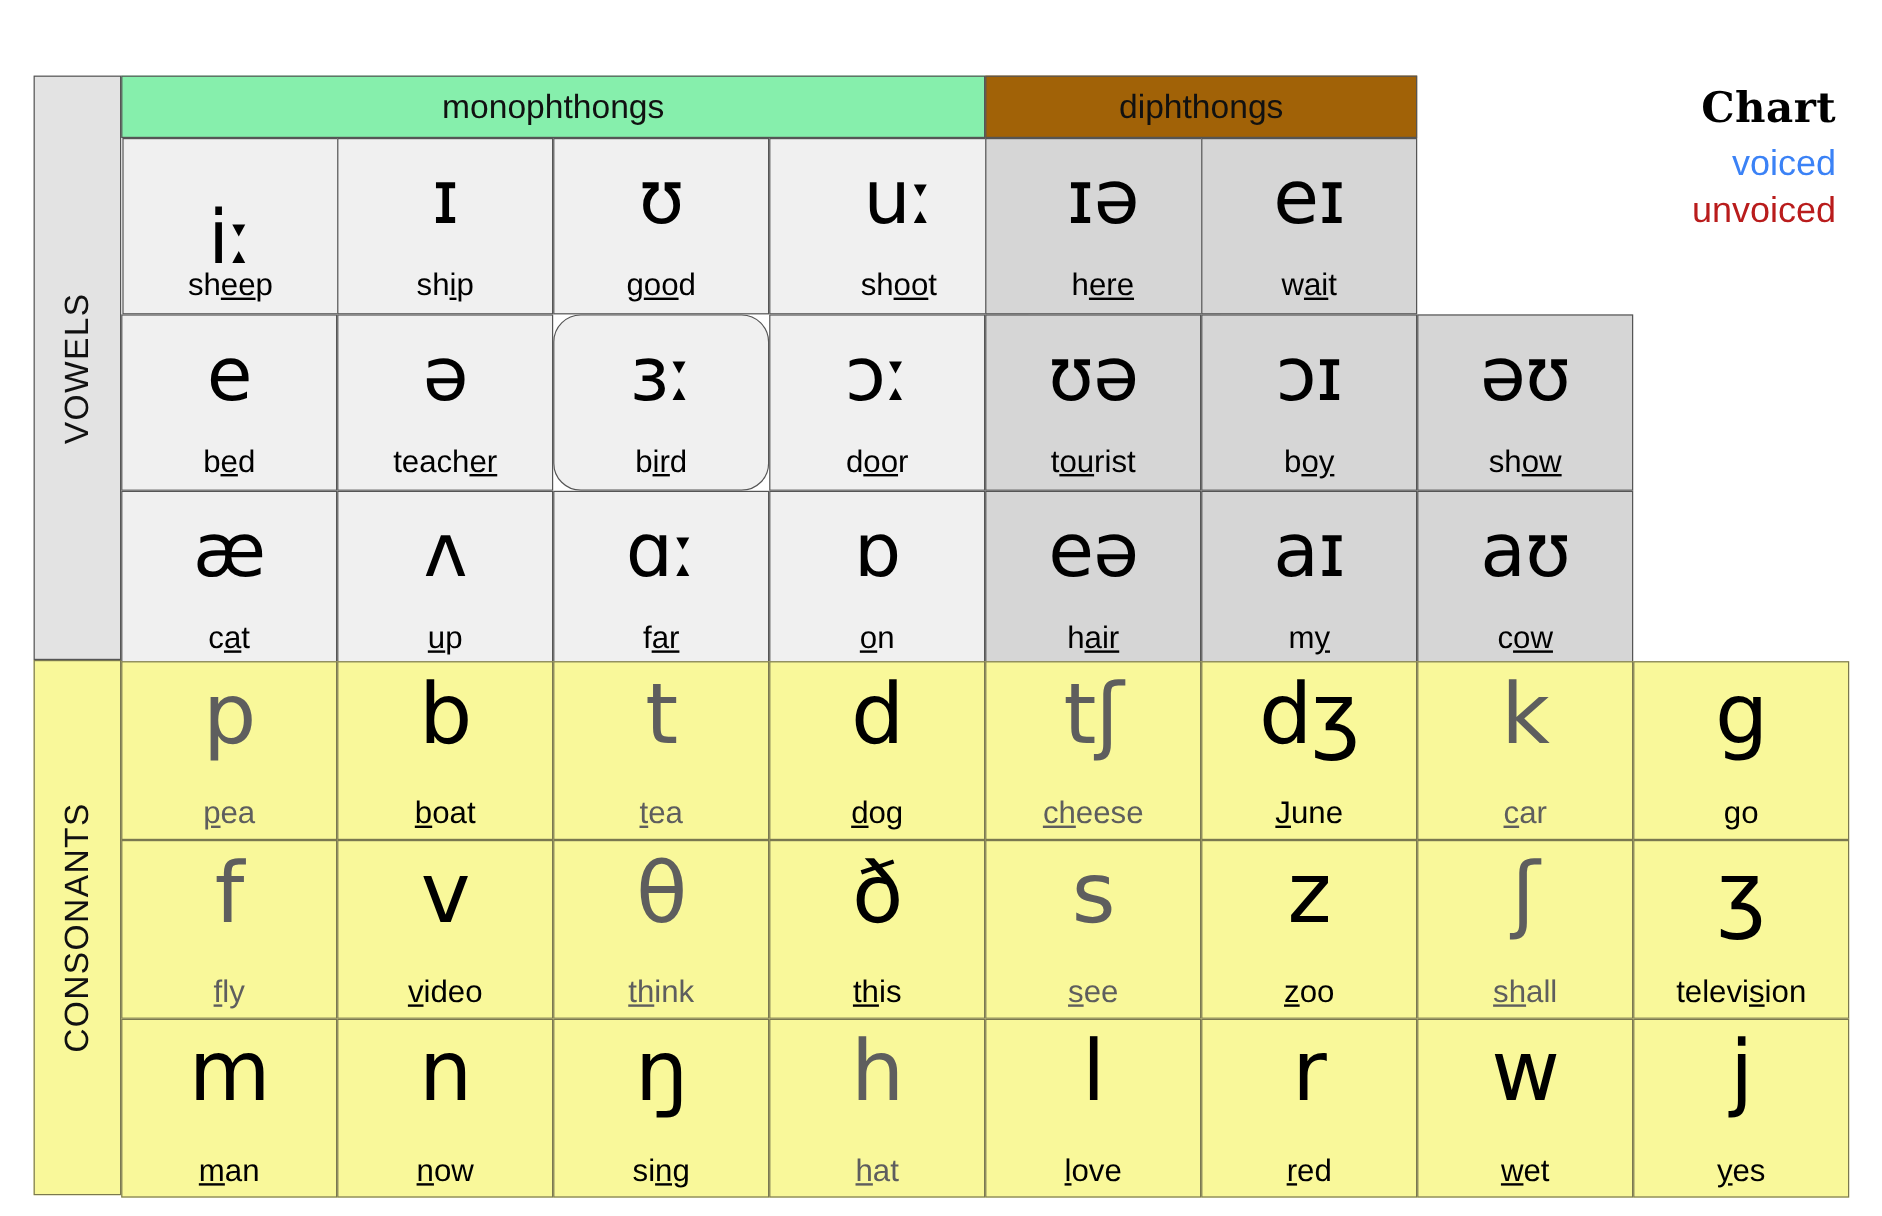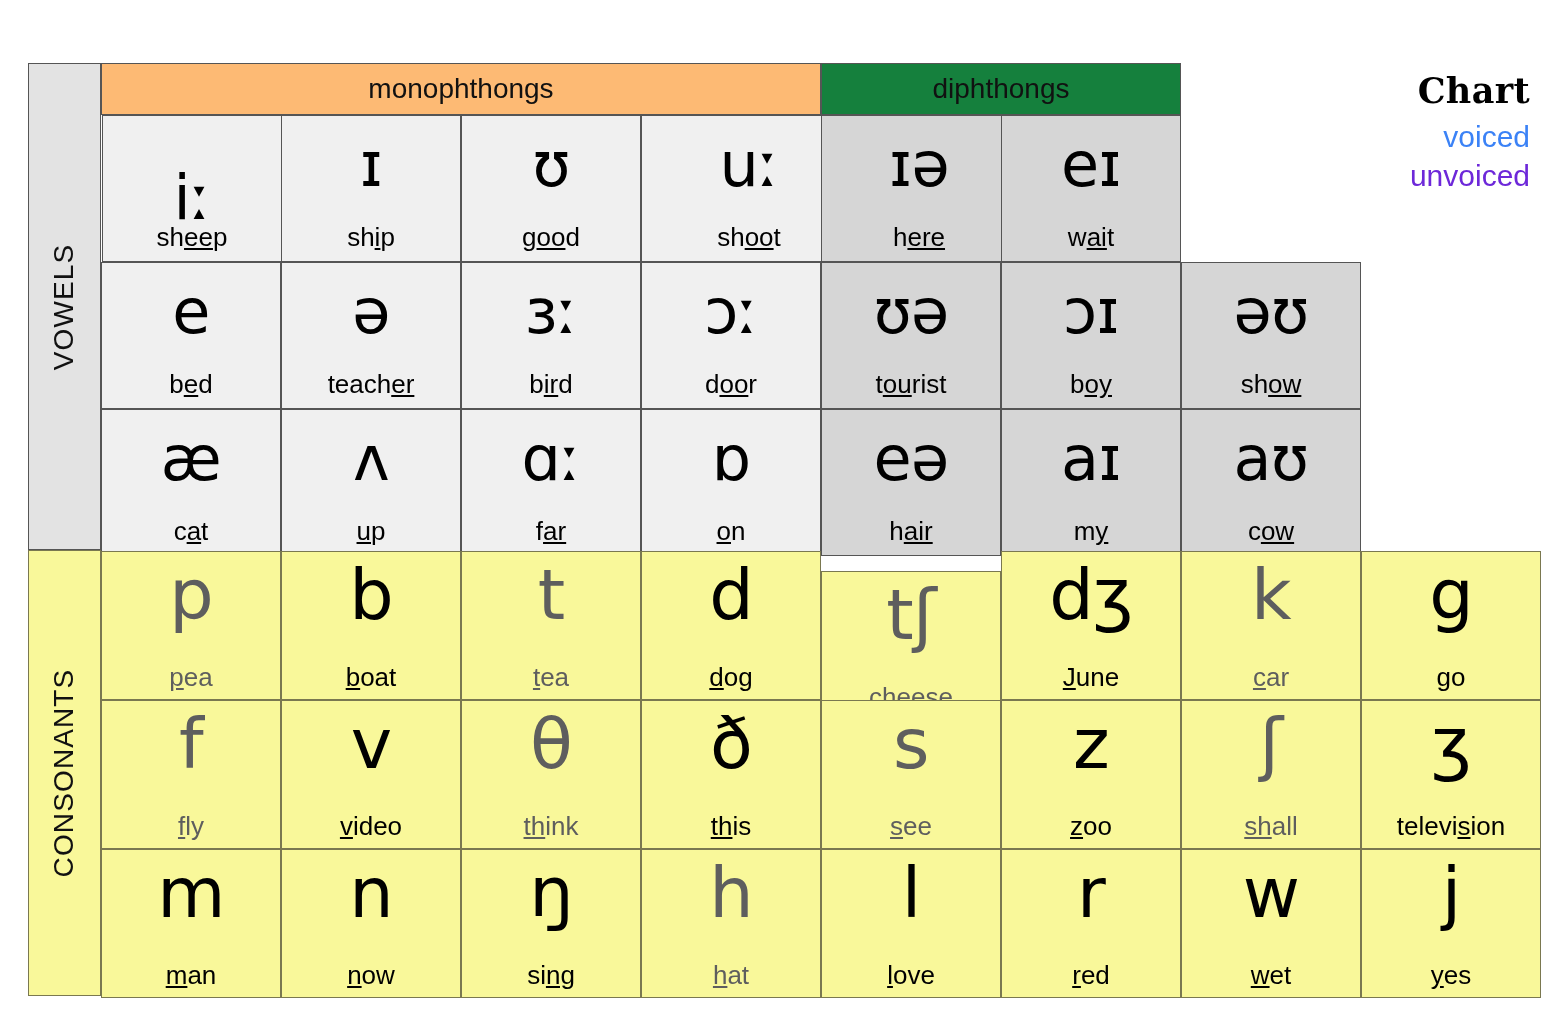--- a/index.html
+++ b/index.html
@@ -64,22 +64,22 @@
   .hdr {
     position: absolute;
     box-sizing: border-box;
     border: 1px solid #555555;
     display: flex;
     align-items: center;
     justify-content: center;
     font-size: 28px;
     color: #111111;
   }
-  .hdr.mono { background: #fdba74; justify-content: center; }
-  .hdr.diph { background: #15803d; }
+  .hdr.mono { background: #86efac; justify-content: center; }
+  .hdr.diph { background: #a16207; }
 
   
   .c-cell {
     background: #f9f89a;
     border: 1px solid #7a7850;
   }
   .c-cell .sym {
     font-size: 70px;
     margin-top: 8px;
   }
@@ -130,21 +130,21 @@
     letter-spacing: 0.01em;
   }
   #title-block .leg-voiced {
     font-size: 30px;
     color: #3b82f6;
     line-height: 1.3;
     margin-top: 4px;
   }
   #title-block .leg-unvoiced {
     font-size: 30px;
-    color: #6d28d9;
+    color: #b91c1c;
     line-height: 1.3;
   }
 </style>
 </head>
 <body>
 
 <div id="title-block">
   <div class="t-line">Chart</div>
   <div class="leg-voiced">voiced</div>
   <div class="leg-unvoiced">unvoiced</div>
@@ -182,21 +182,21 @@
       <div class="word ">sh<u>oo</u>t</div>
     </div>
     <div class="cell v-cell" style="left: 101px; top: 262px; width: 180px; height: 147px;">
       <div class="sym ">e</div>
       <div class="word ">b<u>e</u>d</div>
     </div>
     <div class="cell v-cell" style="left: 281px; top: 262px; width: 180px; height: 147px;">
       <div class="sym ">ə</div>
       <div class="word ">teach<u>er</u></div>
     </div>
-    <div class="cell v-cell" style="left: 461px; top: 262px; width: 180px; height: 147px;">
+    <div class="cell v-cell" style="left: 461px; top: 262px; width: 180px; height: 147px; border-radius: 23px;">
       <div class="sym ">ɜː</div>
       <div class="word ">b<u>ir</u>d</div>
     </div>
     <div class="cell v-cell" style="left: 641px; top: 262px; width: 180px; height: 147px;">
       <div class="sym ">ɔː</div>
       <div class="word ">d<u>oo</u>r</div>
     </div>
     <div class="cell v-cell" style="left: 101px; top: 409px; width: 180px; height: 147px;">
       <div class="sym ">æ</div>
       <div class="word ">c<u>a</u>t</div>
@@ -254,21 +254,21 @@
       <div class="word voiced"><u>b</u>oat</div>
     </div>
     <div class="cell c-cell" style="left: 461px; top: 551px; width: 180px; height: 149px;">
       <div class="sym unvoiced">t</div>
       <div class="word unvoiced"><u>t</u>ea</div>
     </div>
     <div class="cell c-cell" style="left: 641px; top: 551px; width: 180px; height: 149px;">
       <div class="sym voiced">d</div>
       <div class="word voiced"><u>d</u>og</div>
     </div>
-    <div class="cell c-cell" style="left: 821px; top: 551px; width: 180px; height: 149px; margin-top: 20px;">
+    <div class="cell c-cell" style="left: 821px; top: 551px; width: 180px; height: 149px;">
       <div class="sym unvoiced">tʃ</div>
       <div class="word unvoiced"><u>ch</u>eese</div>
     </div>
     <div class="cell c-cell" style="left: 1001px; top: 551px; width: 180px; height: 149px; text-align: center;">
       <div class="sym voiced">dʒ</div>
       <div class="word voiced"><u>J</u>une</div>
     </div>
     <div class="cell c-cell" style="left: 1181px; top: 551px; width: 180px; height: 149px;">
       <div class="sym unvoiced">k</div>
       <div class="word unvoiced"><u>c</u>ar</div>

